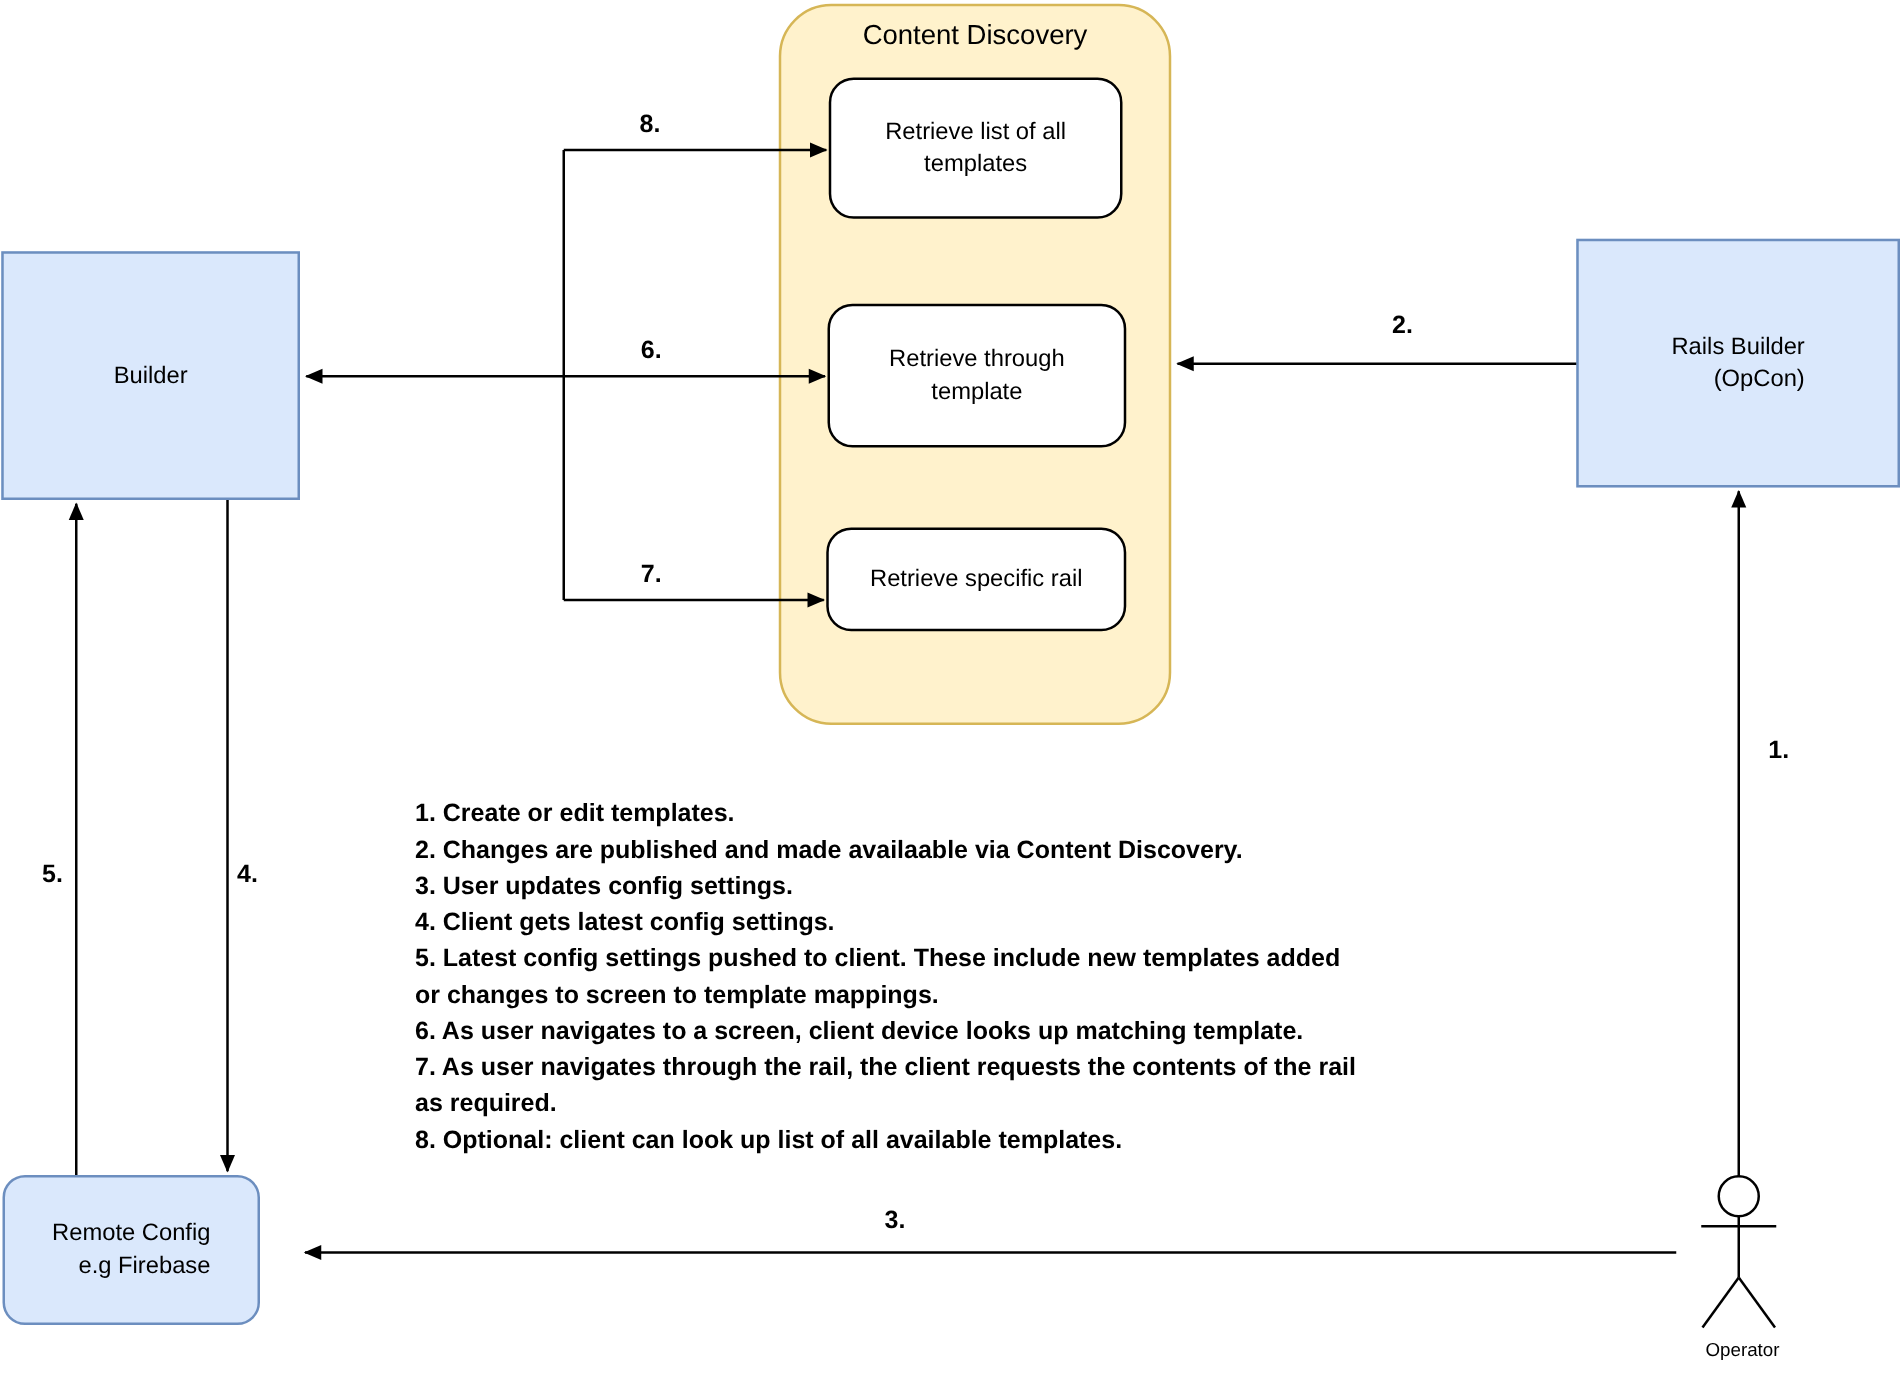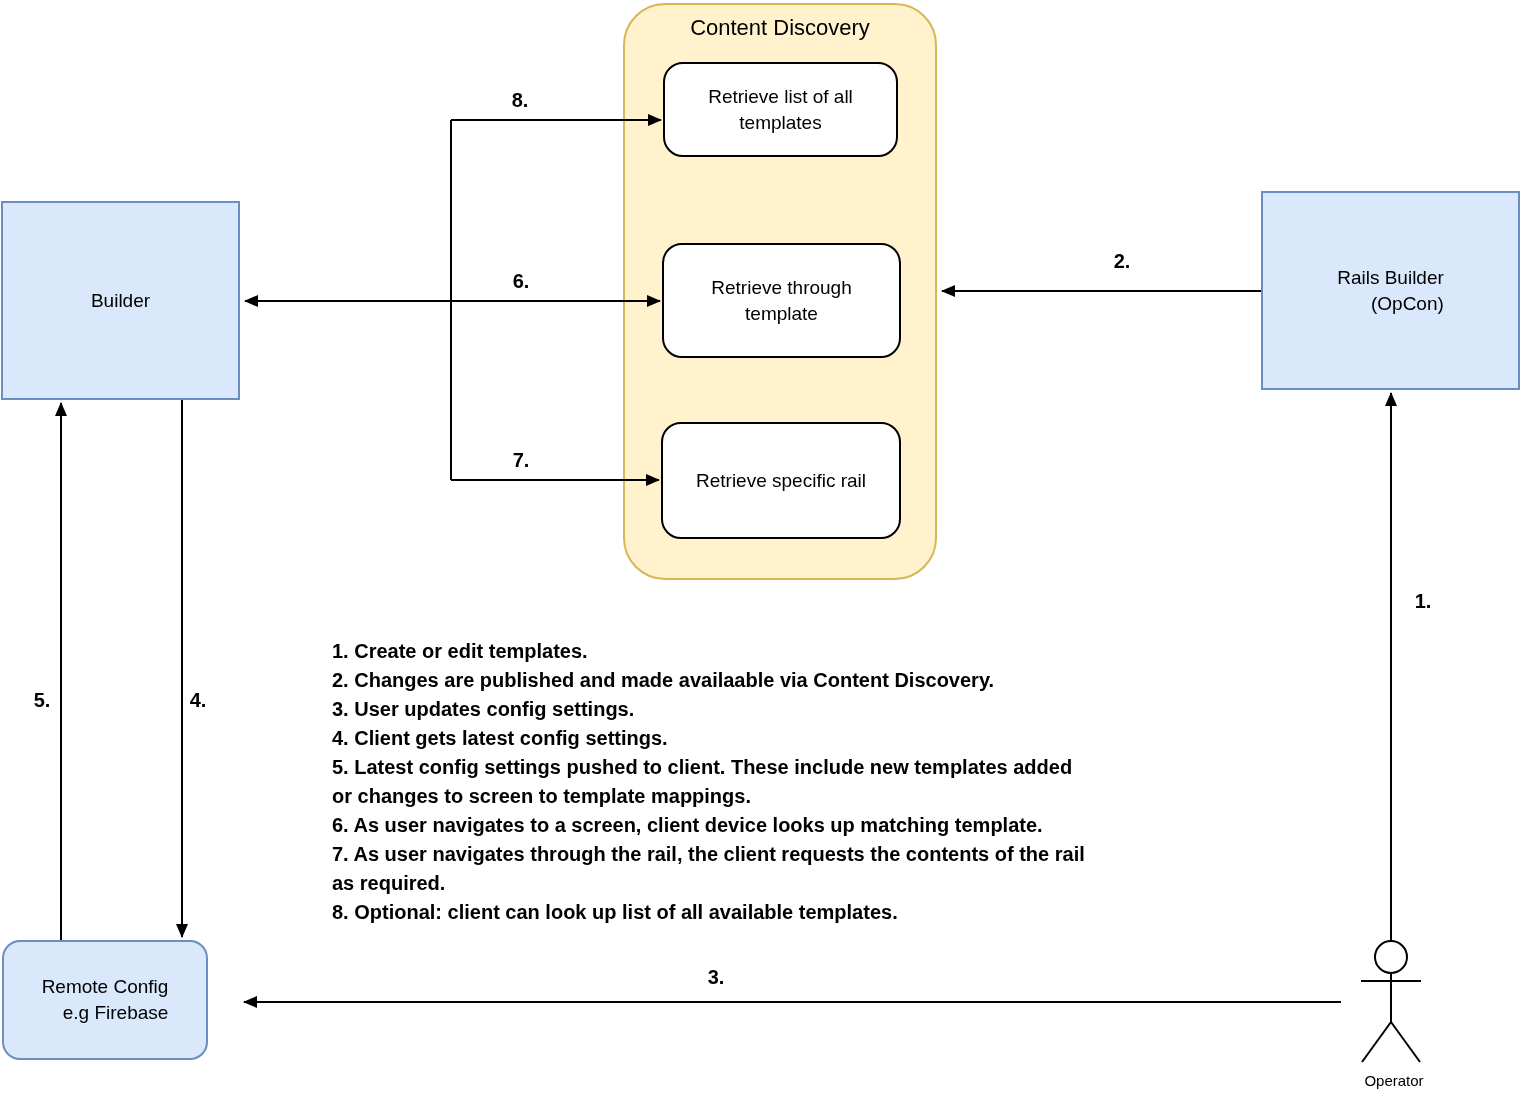--- a/index.html
+++ b/index.html
@@ -39,25 +39,25 @@
     position:absolute;font-size:15px;transform:translateX(-50%);white-space:nowrap;
   }
   svg.overlay{position:absolute;left:0;top:0;pointer-events:none;}
 </style>
 </head>
 <body>
 
 <div class="container-box" style="left:623px;top:3px;width:314px;height:577px;"></div>
 <div class="container-title" style="left:780px;top:15px;">Content Discovery</div>
 
-<div class="action-box" style="left:663px;top:62px;width:235px;height:95px;">Retrieve list of all
+<div class="action-box" style="left:663px;top:62px;width:235px;height:113px;">Retrieve list of all
 templates</div>
 <div class="action-box" style="left:662px;top:243px;width:239px;height:115px;">Retrieve through
 template</div>
-<div class="action-box" style="left:661px;top:422px;width:240px;height:117px;">Retrieve specific rail</div>
+<div class="action-box" style="left:661px;top:422px;width:240px;height:83px;">Retrieve specific rail</div>
 
 <div class="node" style="left:1px;top:201px;width:239px;height:199px;">Builder</div>
 <div class="node" style="left:1261px;top:191px;width:259px;height:199px;">Rails Builder
 (OpCon)</div>
 <div class="node" style="left:2px;top:940px;width:206px;height:120px;border-radius:18px;">Remote Config
 e.g Firebase</div>
 
 <div class="arrow-label" style="left:520px;top:100px;">8.</div>
 <div class="arrow-label" style="left:521px;top:281px;">6.</div>
 <div class="arrow-label" style="left:521px;top:460px;">7.</div>

